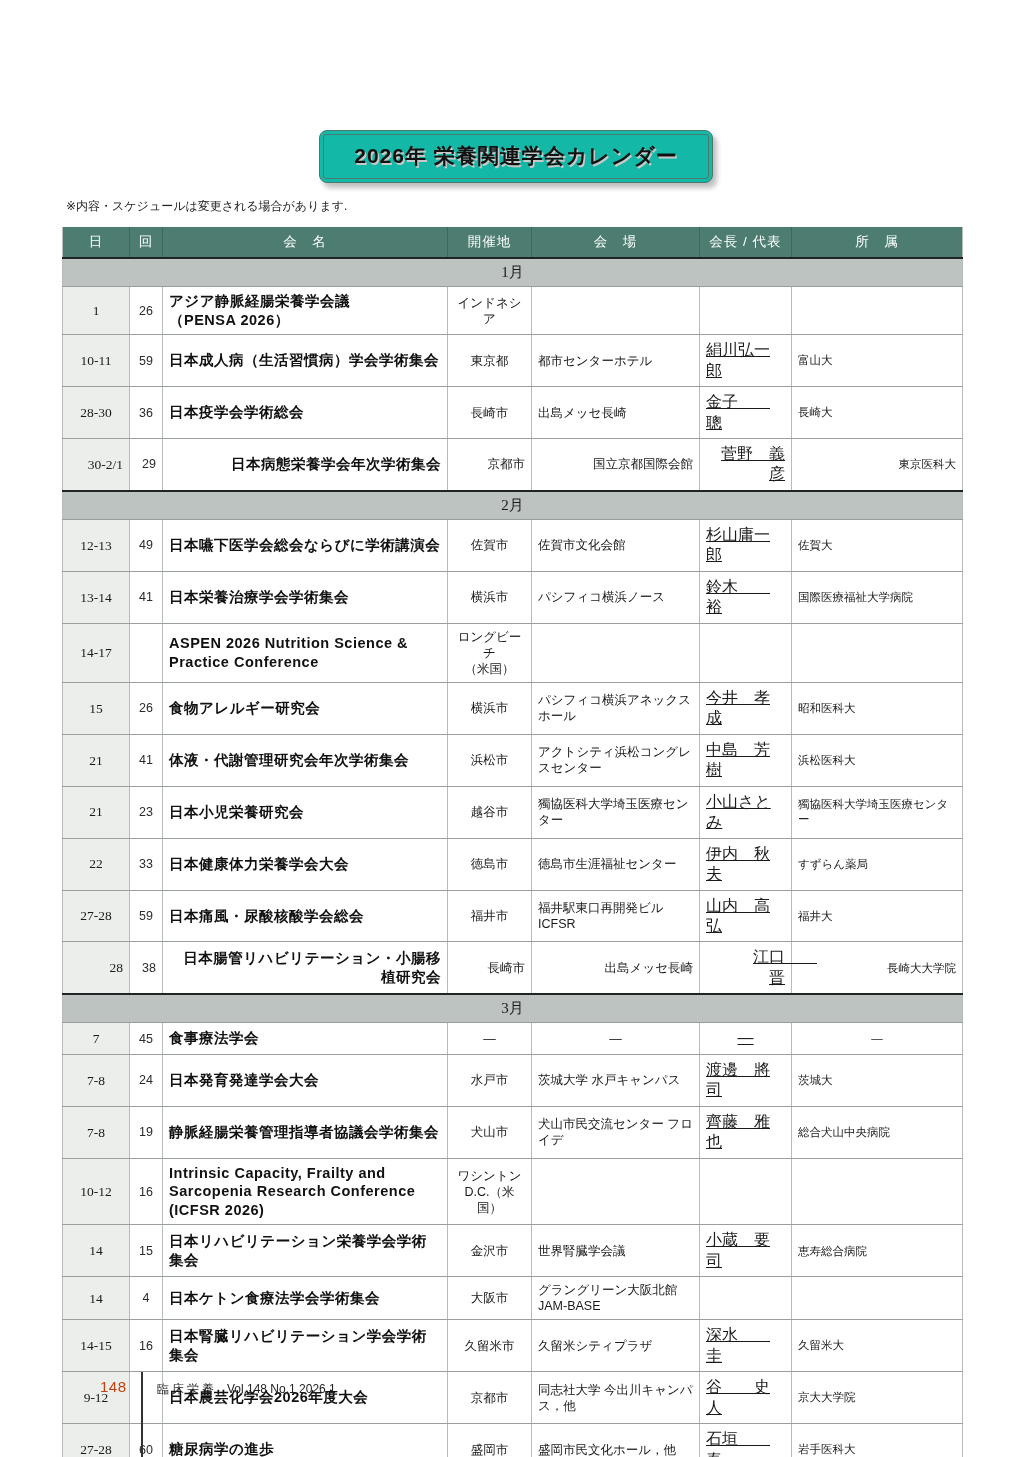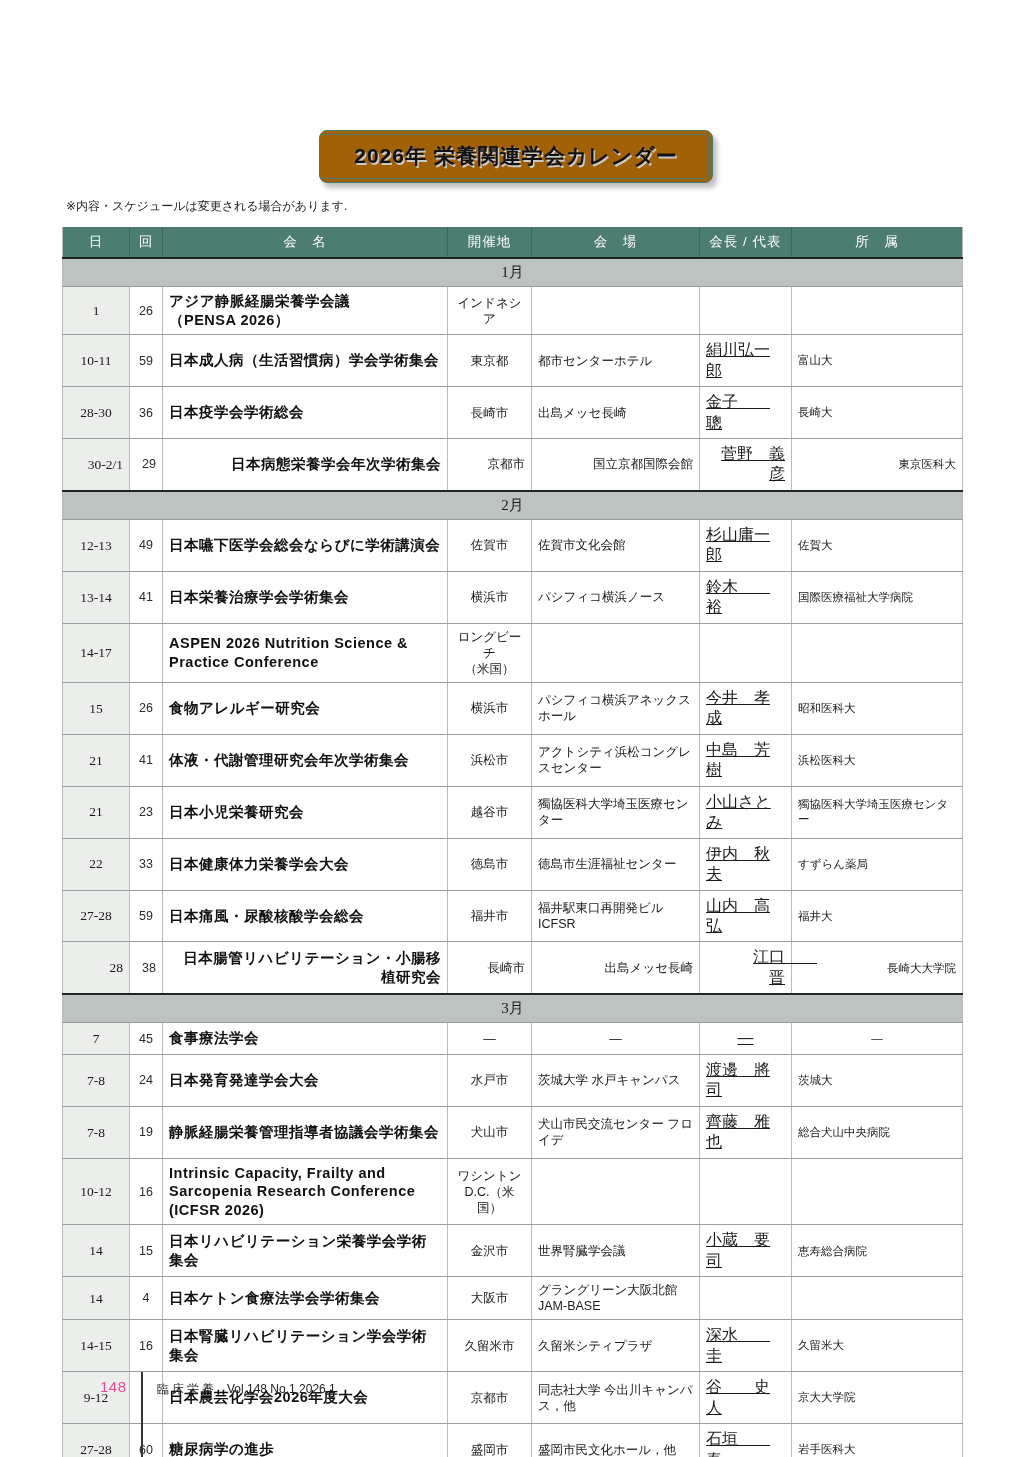--- a/index.html
+++ b/index.html
@@ -12,21 +12,21 @@
     color: #1a1a1a;
     overflow: hidden;
   }
   
   .title-wrap { padding-top: 130px; display: flex; justify-content: center; }
   .title-box {
     border: 1.5px solid var(--frame, #4a7a6d);
     border-radius: 8px;
     padding: 3px;
     box-shadow: 4px 5px 5px rgba(0,0,0,0.25);
-    background: #a16207;
+    background: #14b8a6;
   }
   .title-inner {
     border: 1px solid var(--frame, #4a7a6d);
     border-radius: 3px;
     padding: 7px 30px 8px 30px;
   }
   .title-text {
     font-size: 21px;
     font-weight: bold;
     letter-spacing: 1px;
@@ -84,21 +84,21 @@
   }
   td.c-no { text-align: center; font-size: 12.5px; color: #2b2b2b; }
   td.c-name { font-weight: bold; font-size: 14.5px; letter-spacing: 0.5px; white-space: pre-line; color: #111; }
   td.c-place { text-align: center; font-size: 12.5px; white-space: pre-line; }
   td.c-venue { font-size: 12.5px; }
   td.c-chair { font-size: 16px; text-decoration: underline; }
   td.c-affil { font-size: 11.5px; }
   td.center { text-align: center; }
   
   .footer { position: absolute; left: 100px; top: 1378px; }
-  .footer .pageno { font-size: 15px; letter-spacing: 0.5px; color: #ec4899; }
+  .footer .pageno { font-size: 15px; letter-spacing: 0.5px; color: #c2410c; }
   .footer-rule {
     position: absolute; left: 141px; top: 1372px;
     width: 1.5px; height: 85px; background: #333;
   }
   .footer-journal {
     position: absolute; left: 157px; top: 1381px;
     font-size: 12px; color: #222; white-space: nowrap;
   }
   .footer-journal .jname { letter-spacing: 3px; margin-right: 10px; }
 </style>

